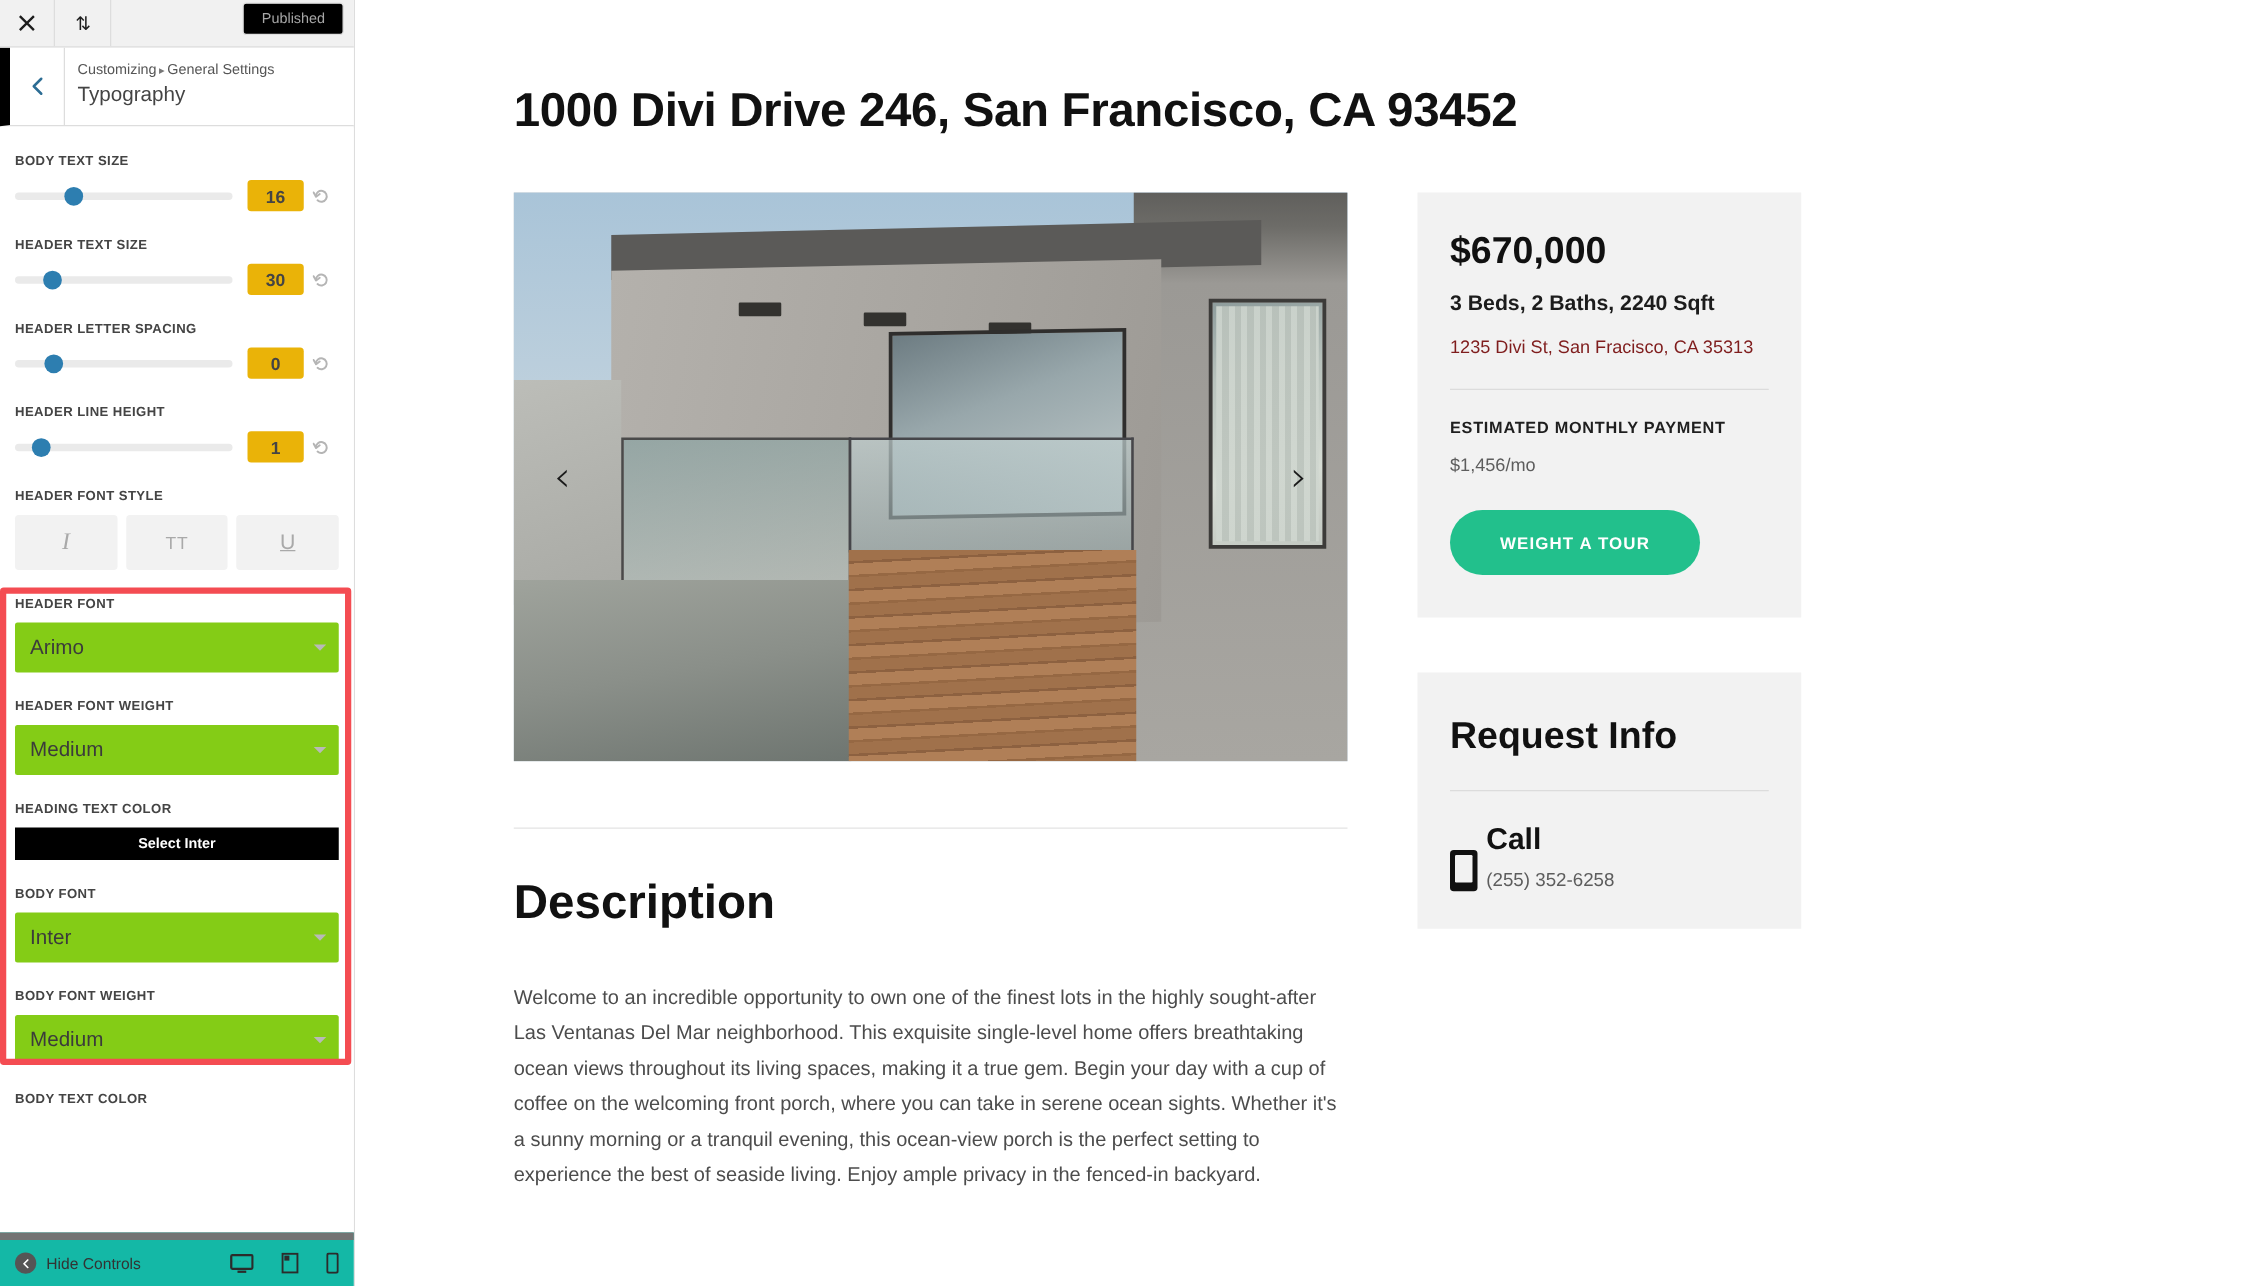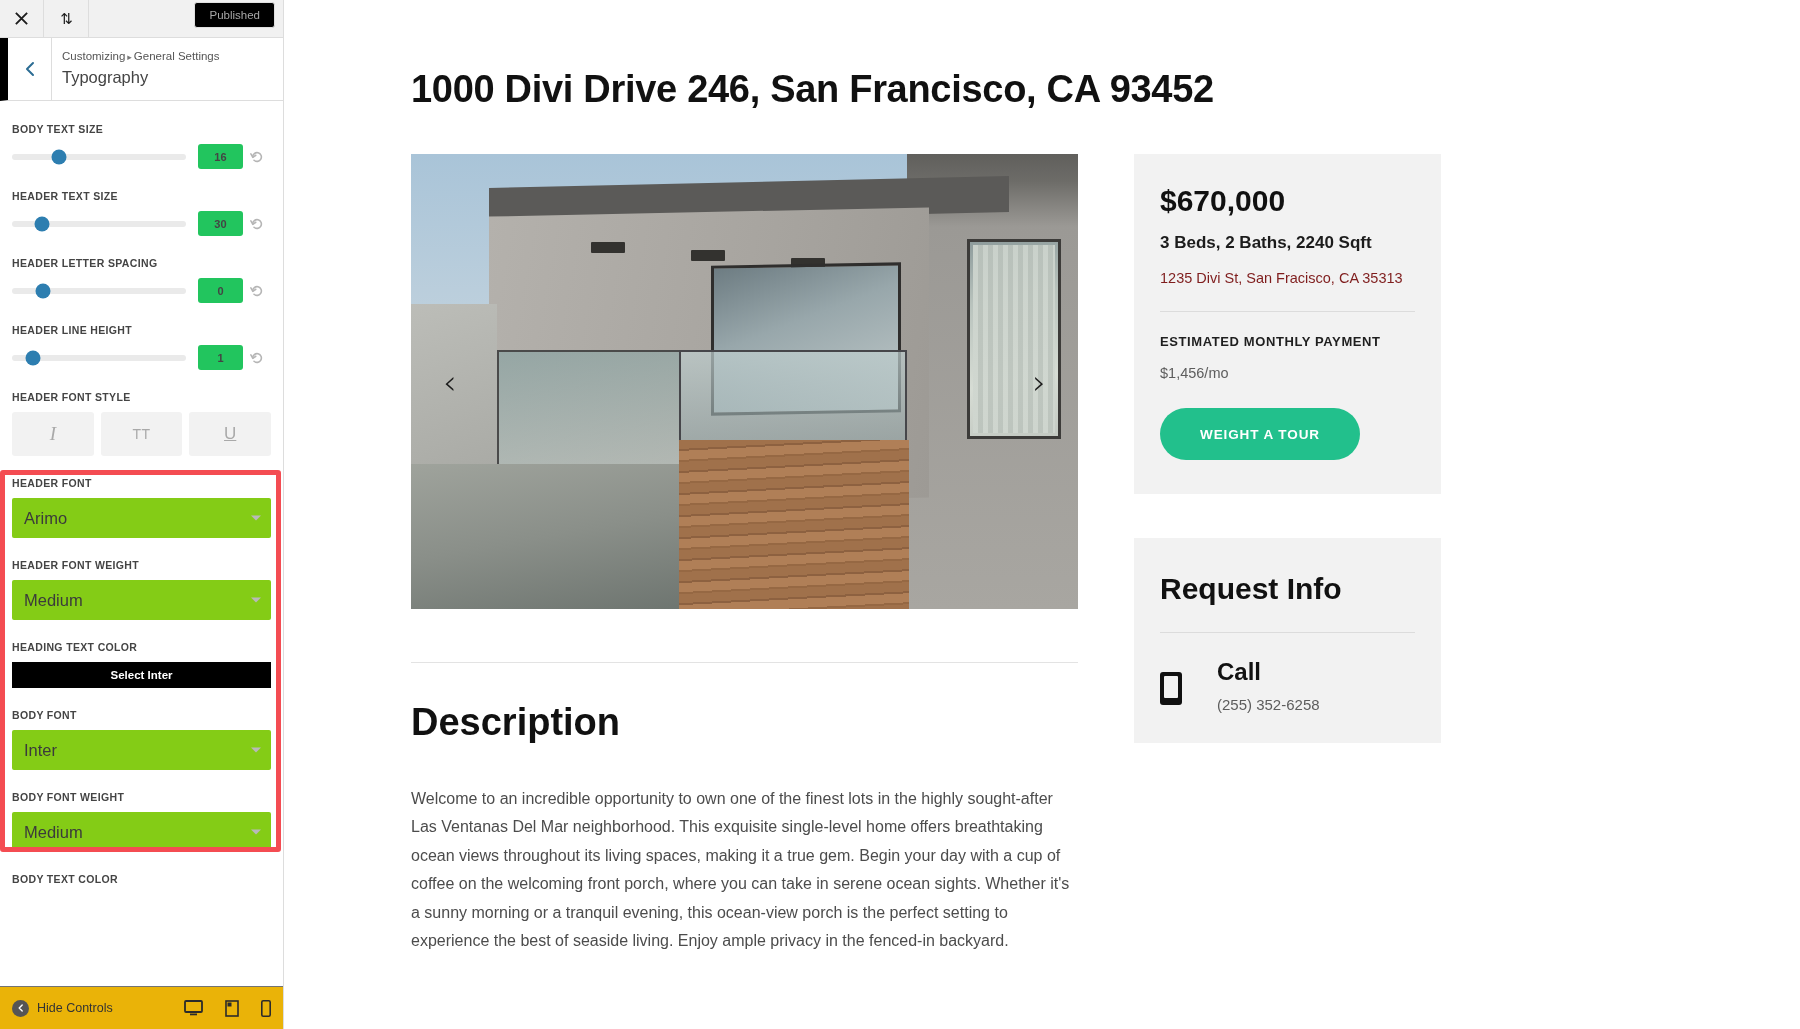--- a/index.html
+++ b/index.html
@@ -78,23 +78,23 @@
   .slider-row { display: flex; align-items: center; gap: 0; }
   .slider-track {
     position: relative; height: 6px; background: #eaeaea;
     border-radius: 3px; flex: 0 0 174px; margin-right: 12px;
   }
   .slider-knob {
     position: absolute; top: 50%; width: 15px; height: 15px;
     border-radius: 50%; background: #2d7eb0; transform: translate(-50%,-50%);
   }
   .slider-val {
-    width: 48px; height: 25px; background: #22c55e;
+    width: 48px; height: 25px; background: #eab308;
     border-radius: 3px; display: flex; align-items: center; justify-content: center;
-    font-size: 11px; font-weight: bold; color: #444;
+    font-size: 14px; font-weight: bold; color: #444;
   }
   .slider-reset {
     width: 30px; display: flex; align-items: center; justify-content: center;
     color: #b5b5b5; cursor: pointer;
   }
   .slider-reset svg { width: 14px; height: 14px; }
 
   .fontstyle-row { display: flex; gap: 7px; margin-top: 2px; }
   .fontstyle-btn {
     flex: 1; height: 44px; background: #f2f2f2; border-radius: 3px;
@@ -135,22 +135,22 @@
   }
   .colorbtn {
     height: 26px; background: #000; color: #fff;
     display: flex; align-items: center; justify-content: center;
     font-size: 11.5px; font-weight: bold; cursor: pointer;
     margin-top: 2px;
   }
 
   .cz-footer {
     position: absolute; bottom: 0; left: 0; right: 0;
-    height: 43px; background: #eab308;
-    border-top: 1px solid #737373;
+    height: 43px; background: #14b8a6;
+    border-top: 6px solid #737373;
     display: flex; align-items: center; padding: 0 12px;
   }
   .hidectrl { display: flex; align-items: center; gap: 8px; cursor: pointer; }
   .hidectrl-icon {
     width: 17px; height: 17px; border-radius: 50%; background: #555;
     display: flex; align-items: center; justify-content: center;
   }
   .hidectrl-icon svg { width: 8px; height: 8px; }
   .hidectrl-text { font-size: 12.5px; color: #333; }
   .device-icons { margin-left: auto; display: flex; gap: 22px; align-items: center; color: #2b2b2b; }
@@ -262,21 +262,21 @@
   .card-mo { font-size: 14.5px; color: #5d5d5d; margin-top: 16px; }
   .tour-btn {
     margin-top: 27px; width: 200px; height: 52px; border-radius: 26px;
     background: #22c08c; color: #fff; font-size: 13.5px; font-weight: bold;
     letter-spacing: .9px; display: flex; align-items: center; justify-content: center;
     cursor: pointer;
   }
   .card2 { background: #f2f2f2; padding: 34px 26px 30px 26px; margin-top: 44px; }
   .card2-h { font-size: 30px; font-weight: bold; color: #111; line-height: 1.1; }
   .card2-rule { height: 1px; background: #dcdcdc; margin: 27px 0 26px 0; }
-  .contact-row { display: flex; align-items: center; gap: 35px; }
+  .contact-row { display: flex; align-items: flex-end; gap: 7px; }
   .phone-icon {
     width: 22px; height: 33px; border-radius: 3px; background: #111;
     position: relative; flex: 0 0 22px; margin-top: 4px;
   }
   .phone-icon:after {
     content: ''; position: absolute; left: 4px; right: 4px; top: 4px; bottom: 7px;
     background: #f2f2f2; border-radius: 1px;
   }
   .contact-label { font-size: 24px; font-weight: bold; color: #111; line-height: 1.05; }
   .contact-num { font-size: 15px; color: #5d5d5d; margin-top: 12px; }

